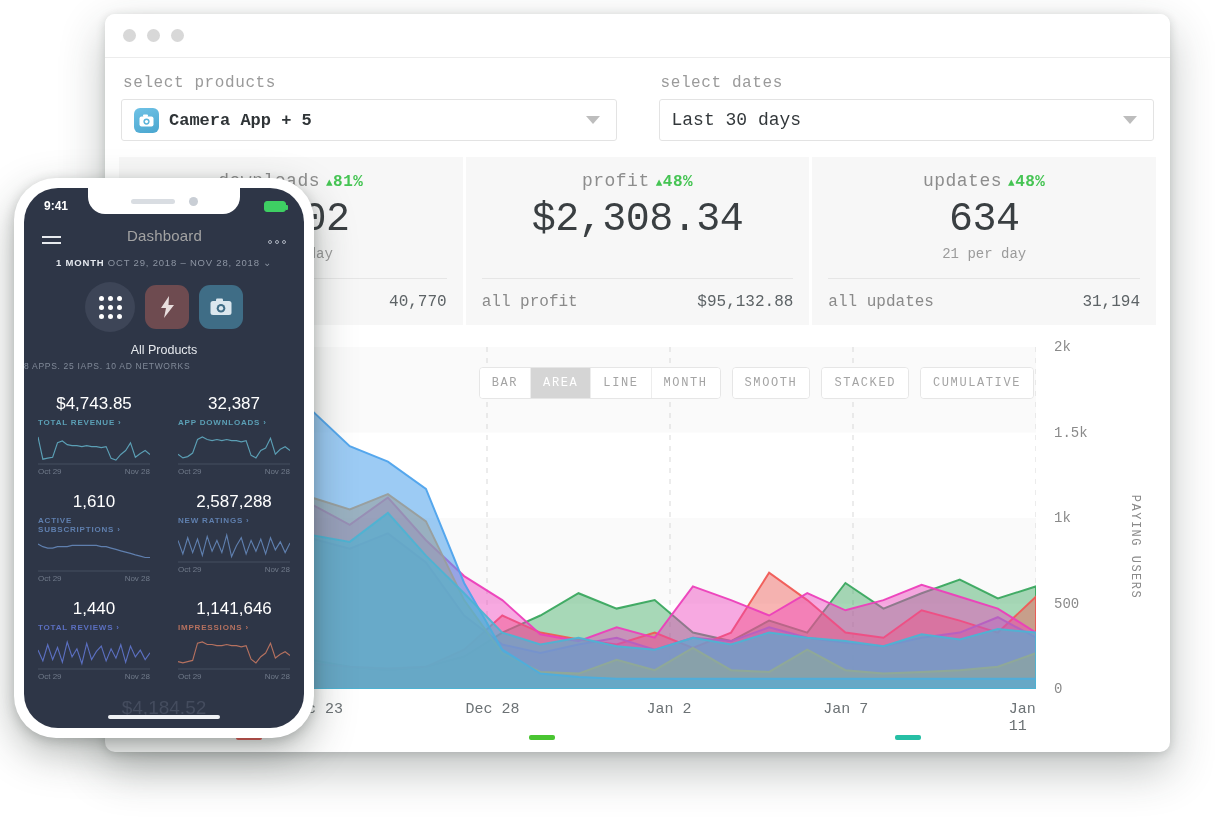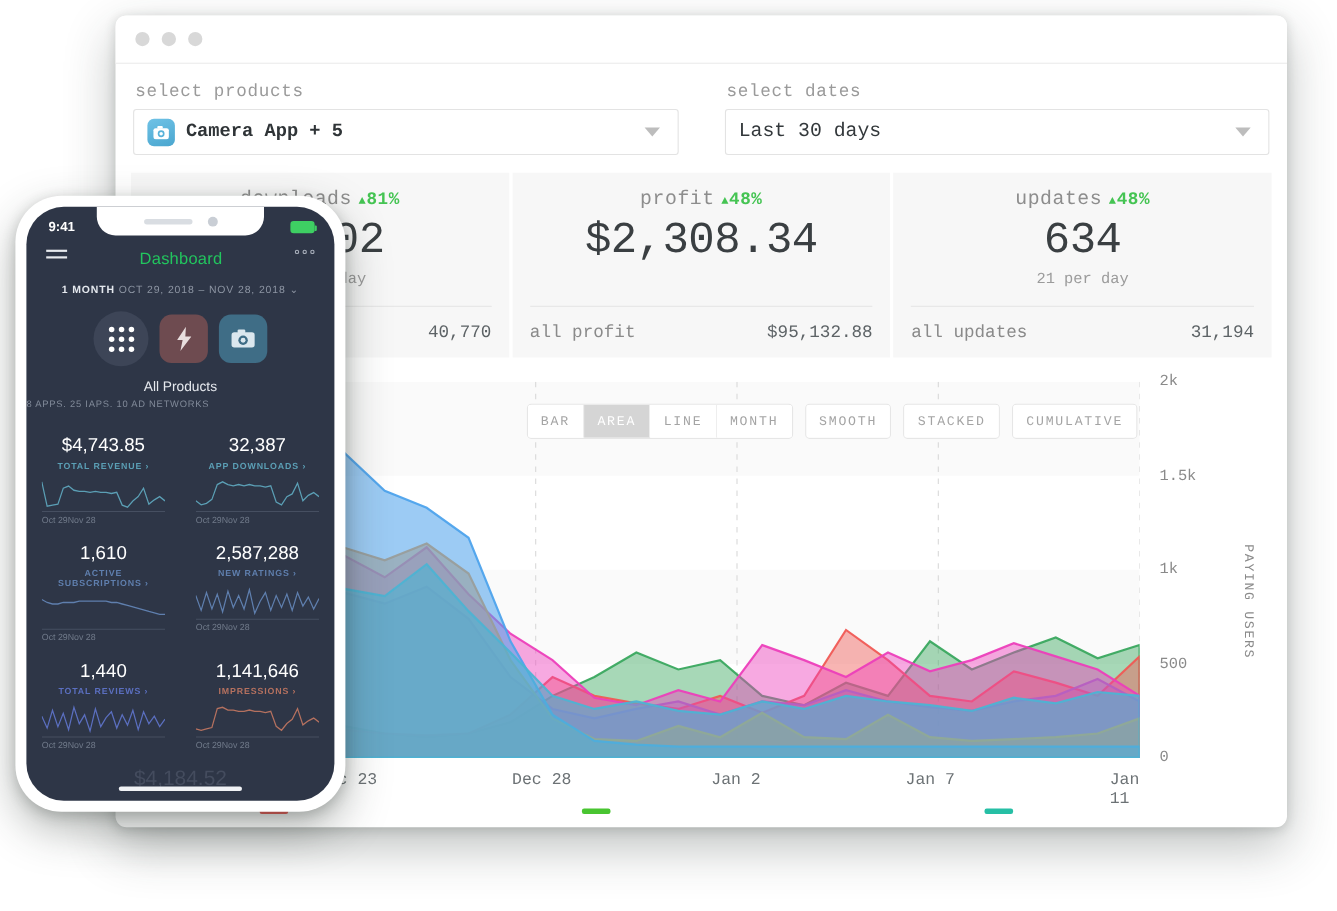--- a/index.html
+++ b/index.html
@@ -141,22 +141,22 @@
   }
   .battery {
     width: 22px; height: 11px; border: 1px solid #3ecf63; border-radius: 3px;
     background: #3ecf63; position: relative;
   }
   .battery:after {
     content:""; position:absolute; right:-3px; top:3px; width:2px; height:5px;
     background:#3ecf63; border-radius: 0 1px 1px 0;
   }
   .ph-nav {
-    display: flex; align-items: flex-start; justify-content: space-between;
-    padding: 14px 18px 0 18px; color: #22c55e;
+    display: flex; align-items: flex-end; justify-content: space-between;
+    padding: 14px 18px 0 18px; color: #a3a3a3;
   }
   .hamb { display: flex; flex-direction: column; gap: 4px; }
   .hamb i { display: block; width: 19px; height: 2px; background: #e7eaee; }
   .ph-title { font-size: 15px; font-weight: 500; letter-spacing: .2px; }
   .ellipsis { display: flex; gap: 3px; }
   .ellipsis i { width: 4px; height: 4px; border-radius: 50%; border: 1px solid #aab1bd; }
   .ph-range {
     text-align: center; font-size: 9.5px; letter-spacing: .8px;
     margin-top: 13px; color: #8d95a3;
   }
@@ -168,24 +168,24 @@
   .picon.round { border-radius: 50%; background: #3d4557; width: 50px; height: 50px; }
   .picon.red { background: #6e4b50; }
   .picon.blue { background: #3f6d86; }
   .grid9 { display: grid; grid-template-columns: repeat(3, 5px); gap: 4px; }
   .grid9 i { width: 5px; height: 5px; border-radius: 50%; background: #fff; }
   .ph-allprod { text-align: center; color: #e6e9ee; font-size: 12.5px; margin-top: 11px; }
   .ph-meta { text-align: left; color: #818a99; font-size: 8.5px; letter-spacing: .7px; margin-top: 4px; }
   .ph-grid { display: grid; grid-template-columns: 1fr 1fr; margin-top: 13px; }
   .ph-cell { padding: 10px 14px 6px 14px; }
   .ph-val { text-align: center; color: #fff; font-size: 17px; font-weight: 400; }
-  .ph-lab { text-align: center; font-size: 8px; letter-spacing: .8px; margin-top: 4px; font-weight: 700; }
+  .ph-lab { font-size: 8px; letter-spacing: .8px; margin-top: 4px; font-weight: 700; }
   .spark { margin-top: 8px; height: 30px; }
   .spark svg { display: block; width: 100%; height: 100%; }
-  .spark-dates { display: flex; justify-content: flex-start; font-size: 8px; color: #707a8a; margin-top: 2px; }
+  .spark-dates { display: flex; justify-content: space-between; font-size: 8px; color: #707a8a; margin-top: 2px; }
   .ph-bottomval { text-align: center; color: #444c5e; font-size: 19px; margin-top: 10px; }
   .homebar {
     position: absolute; bottom: 9px; left: 50%; transform: translateX(-50%);
     width: 112px; height: 4px; border-radius: 3px; background: #f0f2f5;
   }
 </style>
 </head>
 <body>
 
 <div class="stage">

